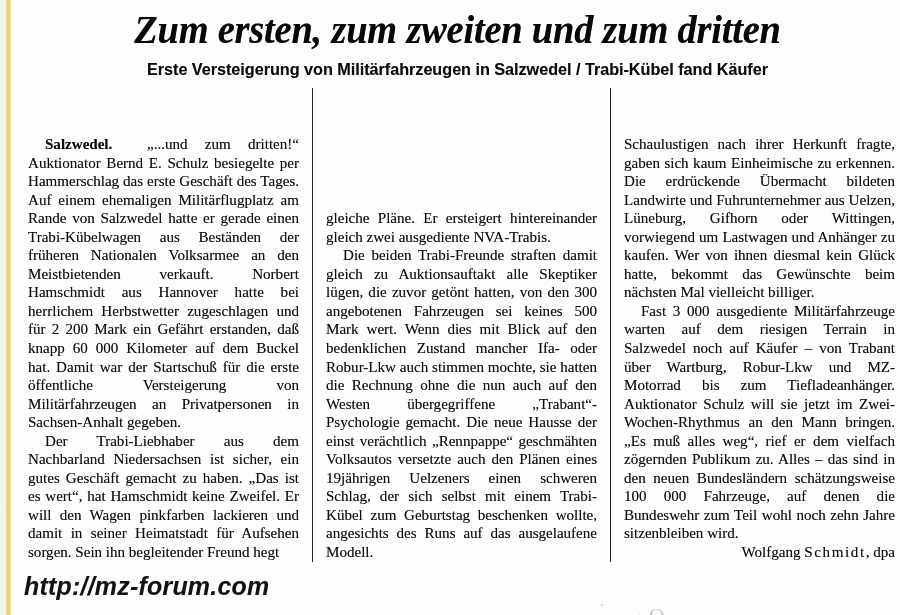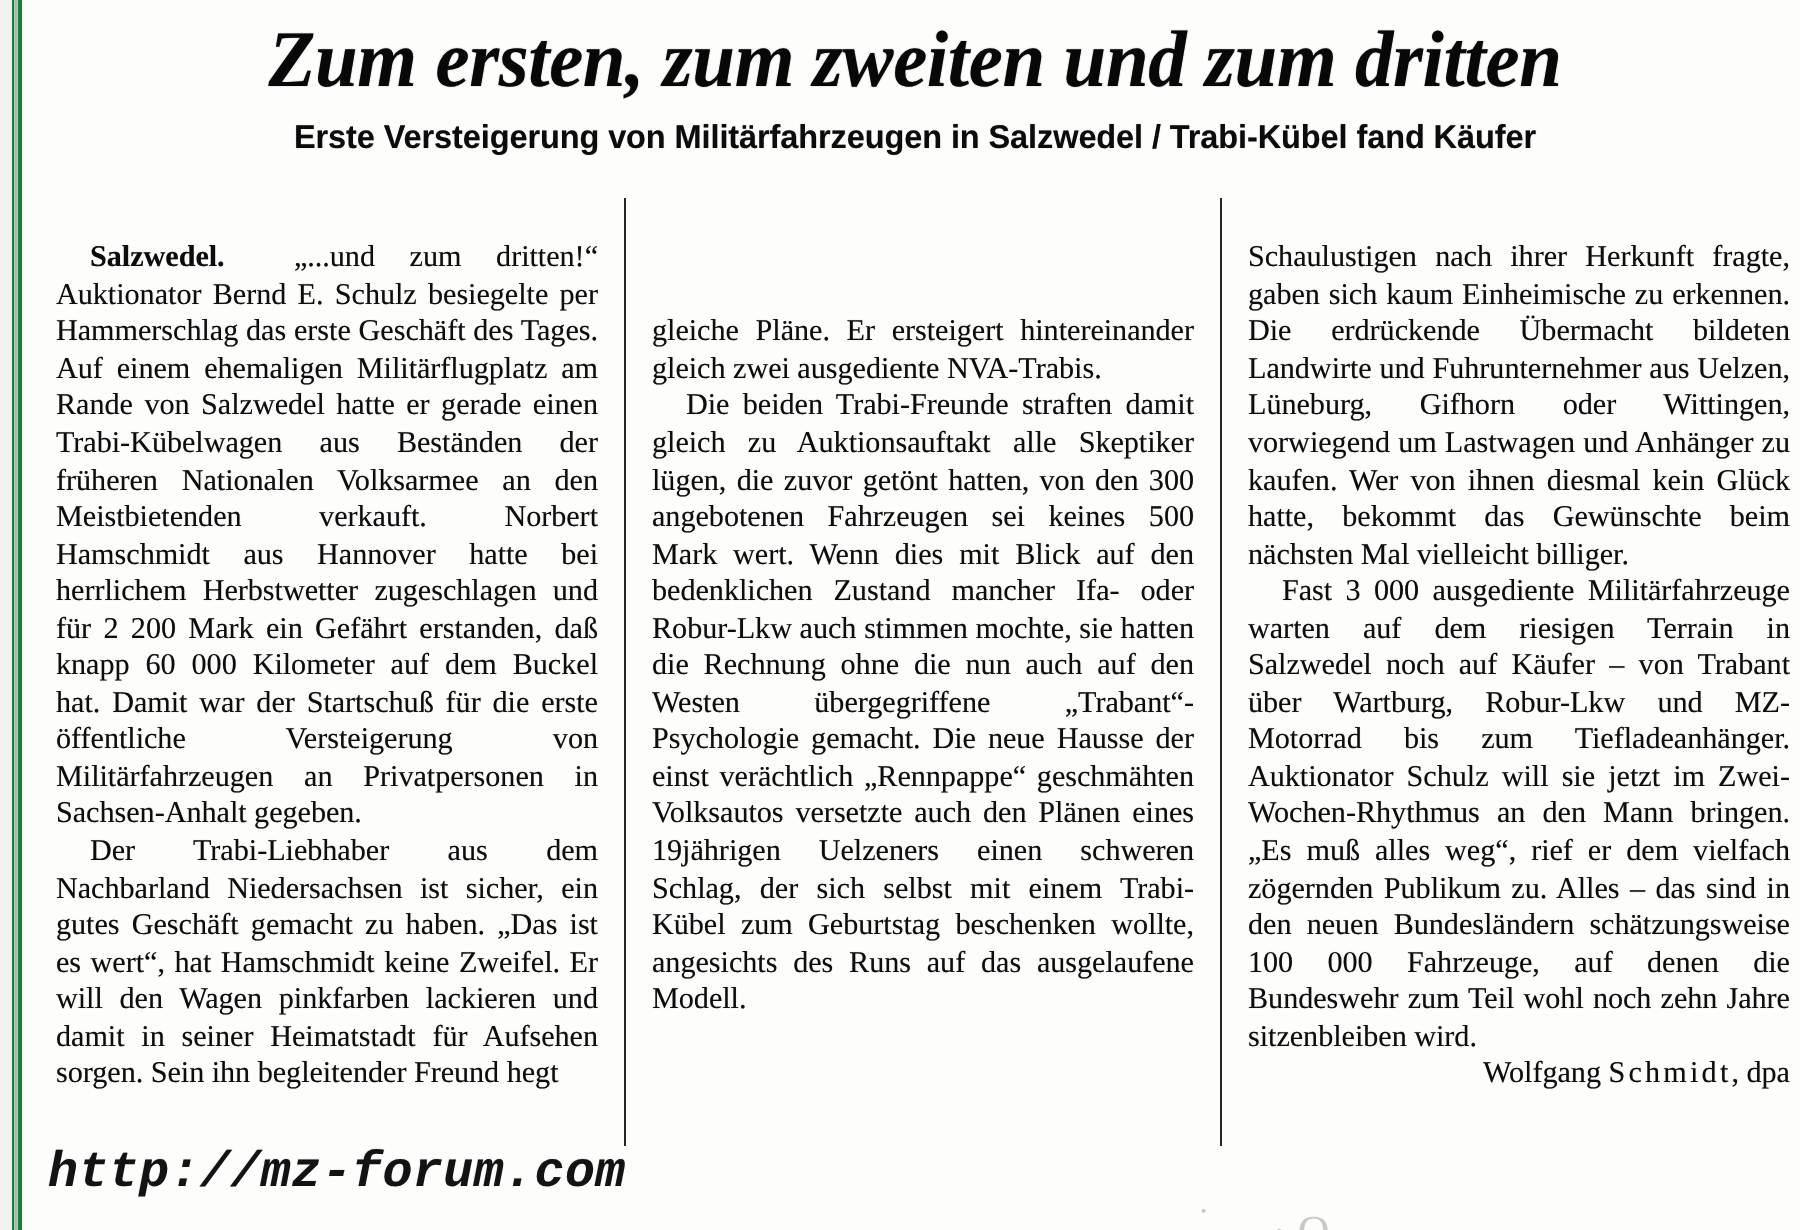--- a/index.html
+++ b/index.html
@@ -13,21 +13,21 @@
     font-family: "Liberation Serif", "DejaVu Serif", serif;
     color: #0a0a0a;
     overflow: hidden;
   }
 
   
   .scan {
     position: relative;
     width: 900px;
     height: 615px;
-    background: #15803d;
+    background: #fde047;
     overflow: hidden;
   }
   
   .page-edge {
     position: absolute;
     left: 7px;
     top: 0;
     width: 2px;
     height: 615px;
     background: linear-gradient(to right, #d9d9d6, #b9b9b4 55%, #e7e7e4);
@@ -79,24 +79,24 @@
     color: #0c0c0c;
     white-space: nowrap;
     transform: scaleX(0.985);
     transform-origin: center;
     text-shadow: 0 0 .5px rgba(0,0,0,.4);
   }
 
   
   .columns {
     position: relative;
-    margin-top: 16px;
+    margin-top: 5px;
     padding: 0 14px 0 17px;
     display: flex;
-    align-items: center;
+    align-items: flex-end;
     gap: 0;
   }
   .col {
     width: 271px;
     flex: 0 0 271px;
   }
   .rule {
     flex: 0 0 1px;
     width: 1px;
     align-self: stretch;
@@ -135,21 +135,21 @@
   }
   .byline .spaced {
     letter-spacing: 1.6px;
   }
 
   
   .watermark {
     position: absolute;
     left: 24px;
     top: 572px;
-    font-family: Liberation Mono, monospace;
+    font-family: Liberation Sans, sans-serif;
     font-style: italic;
     font-weight: 700;
     font-size: 25px;
     letter-spacing: .2px;
     color: #131313;
     text-shadow: 1px 1px 0 rgba(255,255,255,.85), 0 0 .6px rgba(0,0,0,.4);
     white-space: nowrap;
   }
 
   

